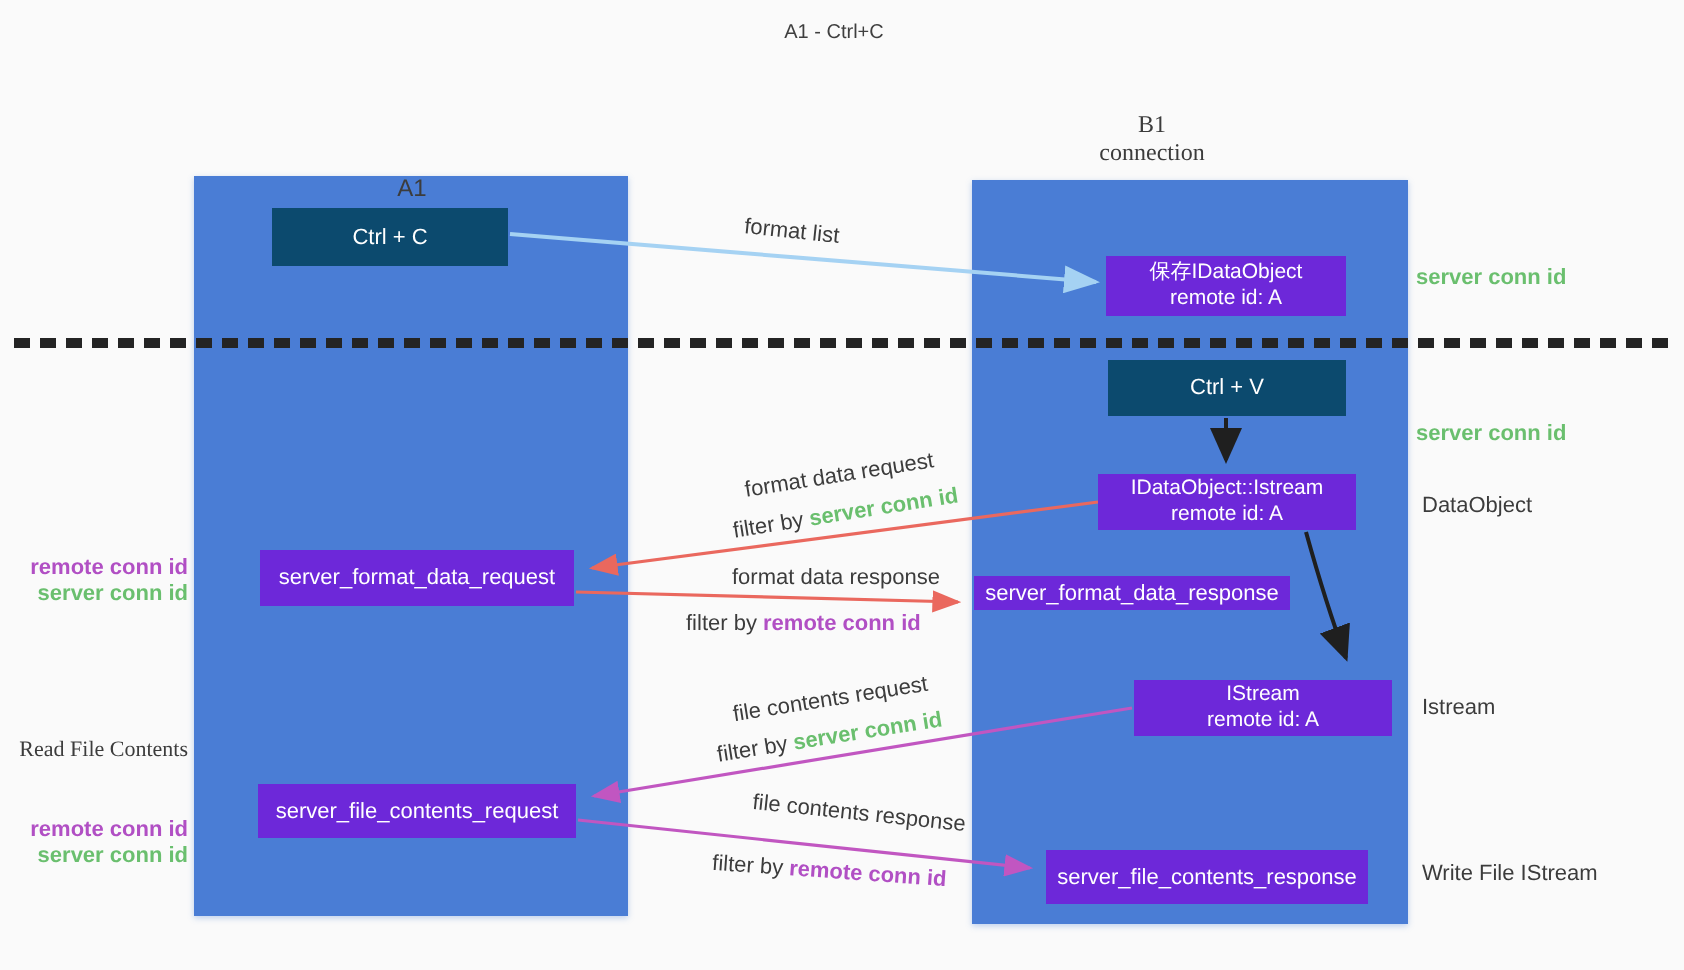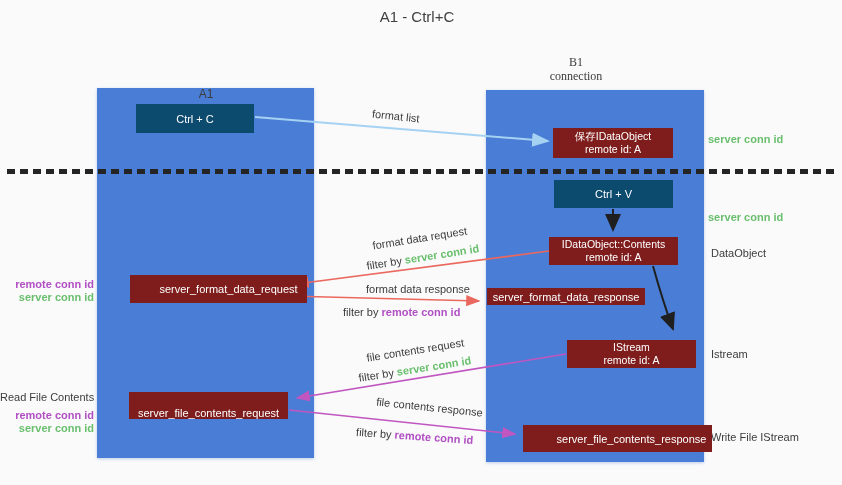--- a/index.html
+++ b/index.html
@@ -1,37 +1,37 @@
 <!DOCTYPE html>
 <html><head>
 <meta charset="utf-8">
 <style>
   html,body{margin:0;padding:0;}
   body{background:#fafafa;font-family:"Liberation Sans",sans-serif;}
   .stage{position:relative;width:842px;height:485px;background:#fafafa;overflow:hidden;}
 
   .title{position:absolute;left:317px;top:7px;width:200px;text-align:center;
-         font-size:15px;line-height:20px;color:#3f3f3f;z-index:6;}
+         font-size:10px;line-height:20px;color:#3f3f3f;z-index:6;}
 
   .col-header{position:absolute;width:120px;text-align:center;font-size:12px;
               line-height:14px;color:#3c3c3c;z-index:6;}
 
   .column{position:absolute;background:#4a7dd5;z-index:1;
           box-shadow:0 1px 3px rgba(74,125,213,.35);}
 
   .dotted{position:absolute;left:7px;top:169px;width:829px;height:5px;z-index:4;
           background:repeating-linear-gradient(90deg,#242424 0 8px,transparent 8px 13px);}
 
   .arrows{position:absolute;left:0;top:0;z-index:5;pointer-events:none;}
 
   .node{position:absolute;display:flex;flex-direction:column;align-items:center;
         justify-content:center;color:#ffffff;text-align:center;z-index:10;
         font-size:11px;white-space:nowrap;}
   .node.green{background:#0c4a6e;}
-  .node.orange{background:#7f1d1d;}
+  .node.orange{background:#6d28d9;}
   .node.two div{font-size:10.5px;line-height:13px;}
 
   .elabel{position:absolute;font-size:11px;color:#3c3c3c;white-space:nowrap;z-index:6;}
   .rot-up{transform:rotate(-9deg);}
   .rot-dn{transform:rotate(6deg);}
   .green-t{color:#6abf6e;font-weight:bold;}
   .purple-t{color:#b14fc4;font-weight:bold;}
   .side-right{position:absolute;font-size:11px;white-space:nowrap;z-index:6;}
   .side-left{position:absolute;left:0;width:94px;text-align:right;font-size:11px;
              line-height:13px;white-space:nowrap;z-index:6;}
@@ -90,42 +90,42 @@
   <div class="node orange two" style="left:553px;top:128px;width:120px;height:30px;">
     <div>保存IDataObject</div>
     <div>remote id: A</div>
   </div>
 
   <div class="node green" style="left:554px;top:180px;width:119px;height:28px;">
     <div>Ctrl + V</div>
   </div>
 
   <div class="node orange two" style="left:549px;top:237px;width:129px;height:28px;">
-    <div>IDataObject::Contents</div>
+    <div>IDataObject::Istream</div>
     <div>remote id: A</div>
   </div>
 
-  <div class="node orange" style="left:130px;top:275px;width:157px;height:28px;padding-left:20px;">
+  <div class="node orange" style="left:130px;top:275px;width:157px;height:28px;">
     <div>server_format_data_request</div>
   </div>
 
   <div class="node orange" style="left:487px;top:288px;width:158px;height:17px;">
     <div>server_format_data_response</div>
   </div>
 
   <div class="node orange two" style="left:567px;top:340px;width:129px;height:28px;">
     <div>IStream</div>
     <div>remote id: A</div>
   </div>
 
-  <div class="node orange" style="left:129px;top:392px;width:159px;height:27px;justify-content:flex-end;">
+  <div class="node orange" style="left:129px;top:392px;width:159px;height:27px;">
     <div>server_file_contents_request</div>
   </div>
 
-  <div class="node orange" style="left:523px;top:425px;width:161px;height:27px;padding-left:28px;">
+  <div class="node orange" style="left:523px;top:425px;width:161px;height:27px;">
     <div>server_file_contents_response</div>
   </div>
 
   <div class="elabel rot-dn" style="left:372px;top:110px;">format list</div>
 
   <div class="elabel rot-up" style="left:372px;top:232px;">format data request</div>
   <div class="elabel rot-up" style="left:366px;top:251px;">
     <span>filter by </span><span class="green-t">server conn id</span>
   </div>
 
@@ -147,19 +147,19 @@
   <div class="side-right green-t" style="left:708px;top:133px;">server conn id</div>
   <div class="side-right green-t" style="left:708px;top:211px;">server conn id</div>
   <div class="side-right dark-t" style="left:711px;top:247px;">DataObject</div>
   <div class="side-right dark-t" style="left:711px;top:348px;">Istream</div>
   <div class="side-right dark-t" style="left:711px;top:431px;">Write File IStream</div>
 
   <div class="side-left" style="top:278px;">
     <div class="purple-t">remote conn id</div>
     <div class="green-t">server conn id</div>
   </div>
-  <div class="side-left dark-t" style="top:391px;">Read File Contents</div>
+  <div class="side-left dark-t" style="top:369px;font-family:Liberation Serif, serif;">Read File Contents</div>
   <div class="side-left" style="top:409px;">
     <div class="purple-t">remote conn id</div>
     <div class="green-t">server conn id</div>
   </div>
 
 </div>
 
 </body></html>

